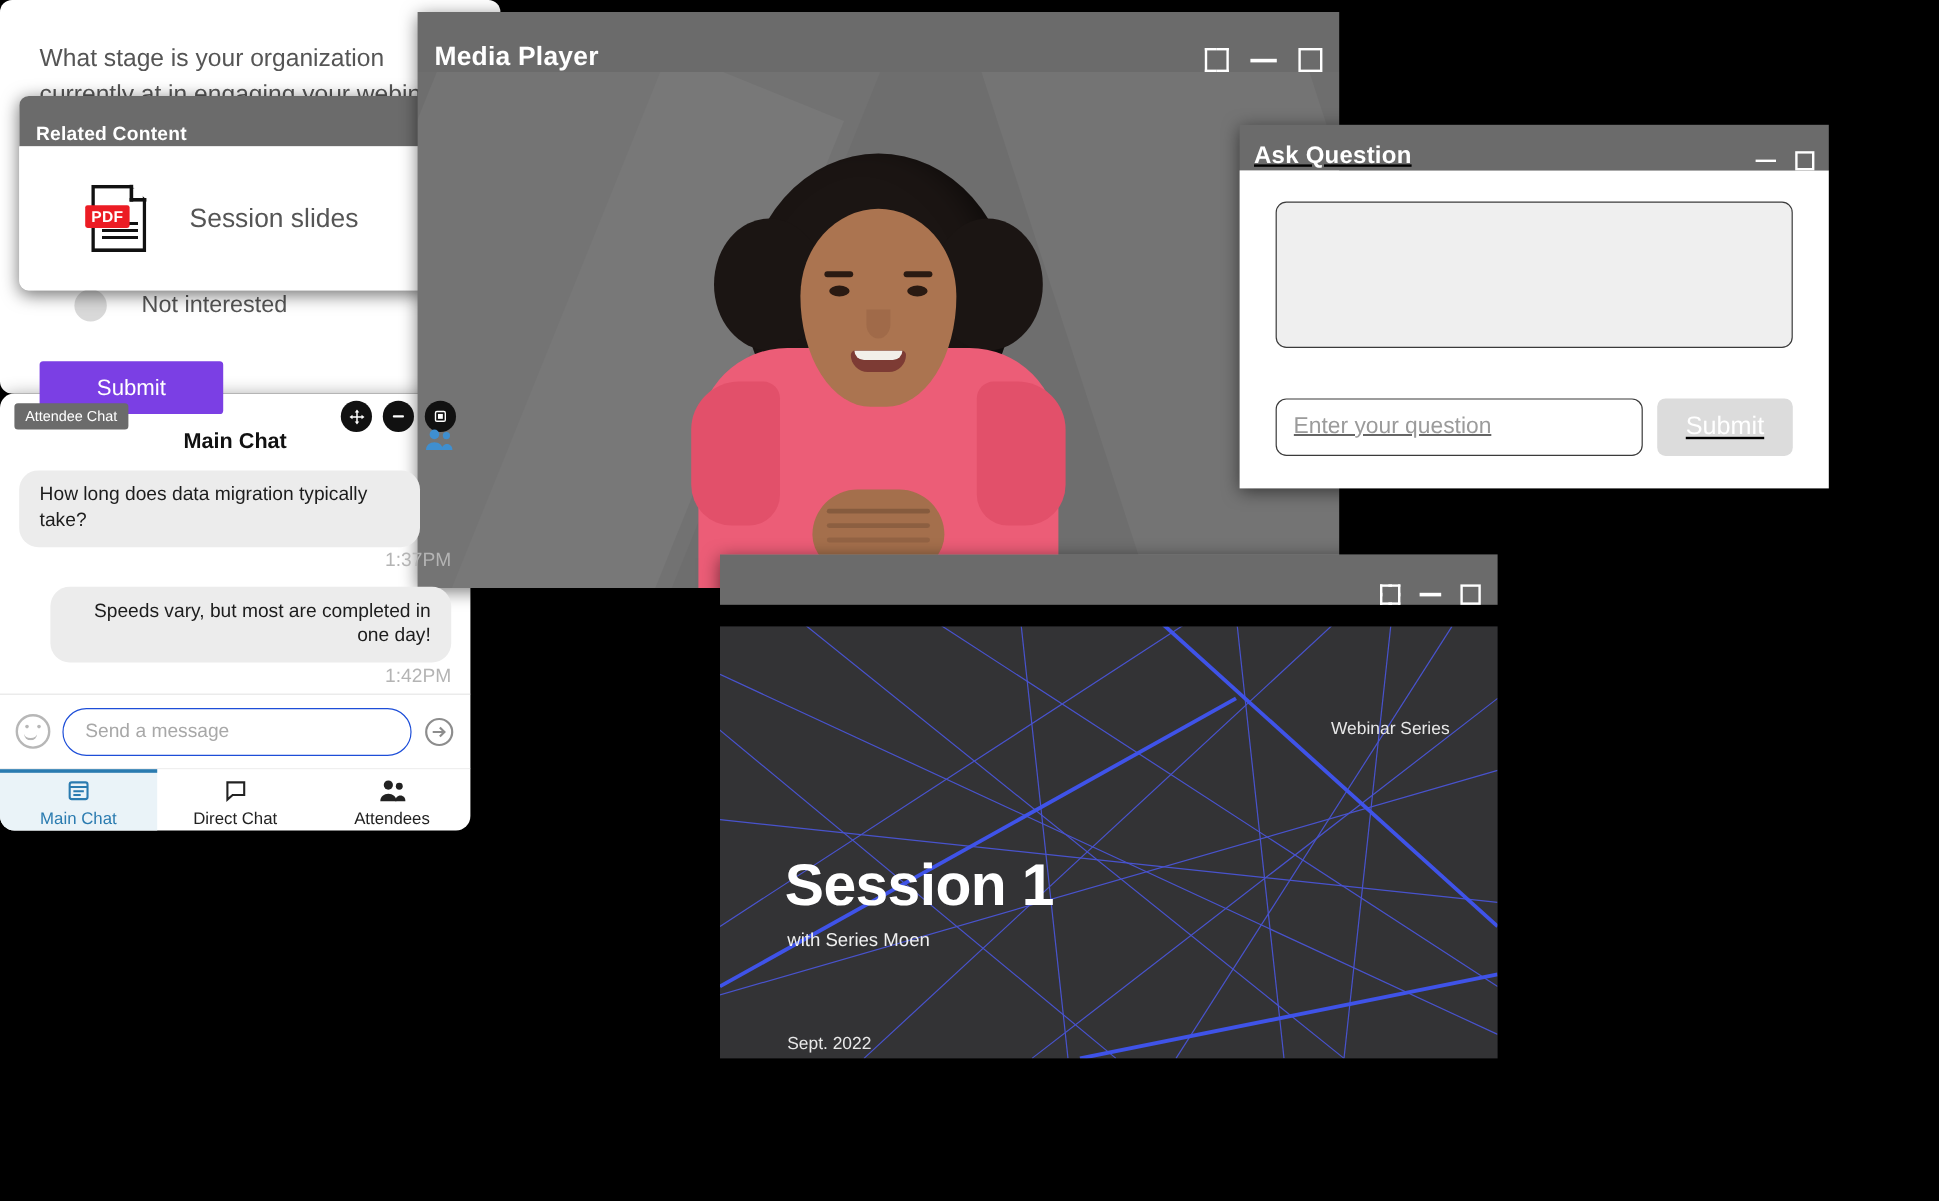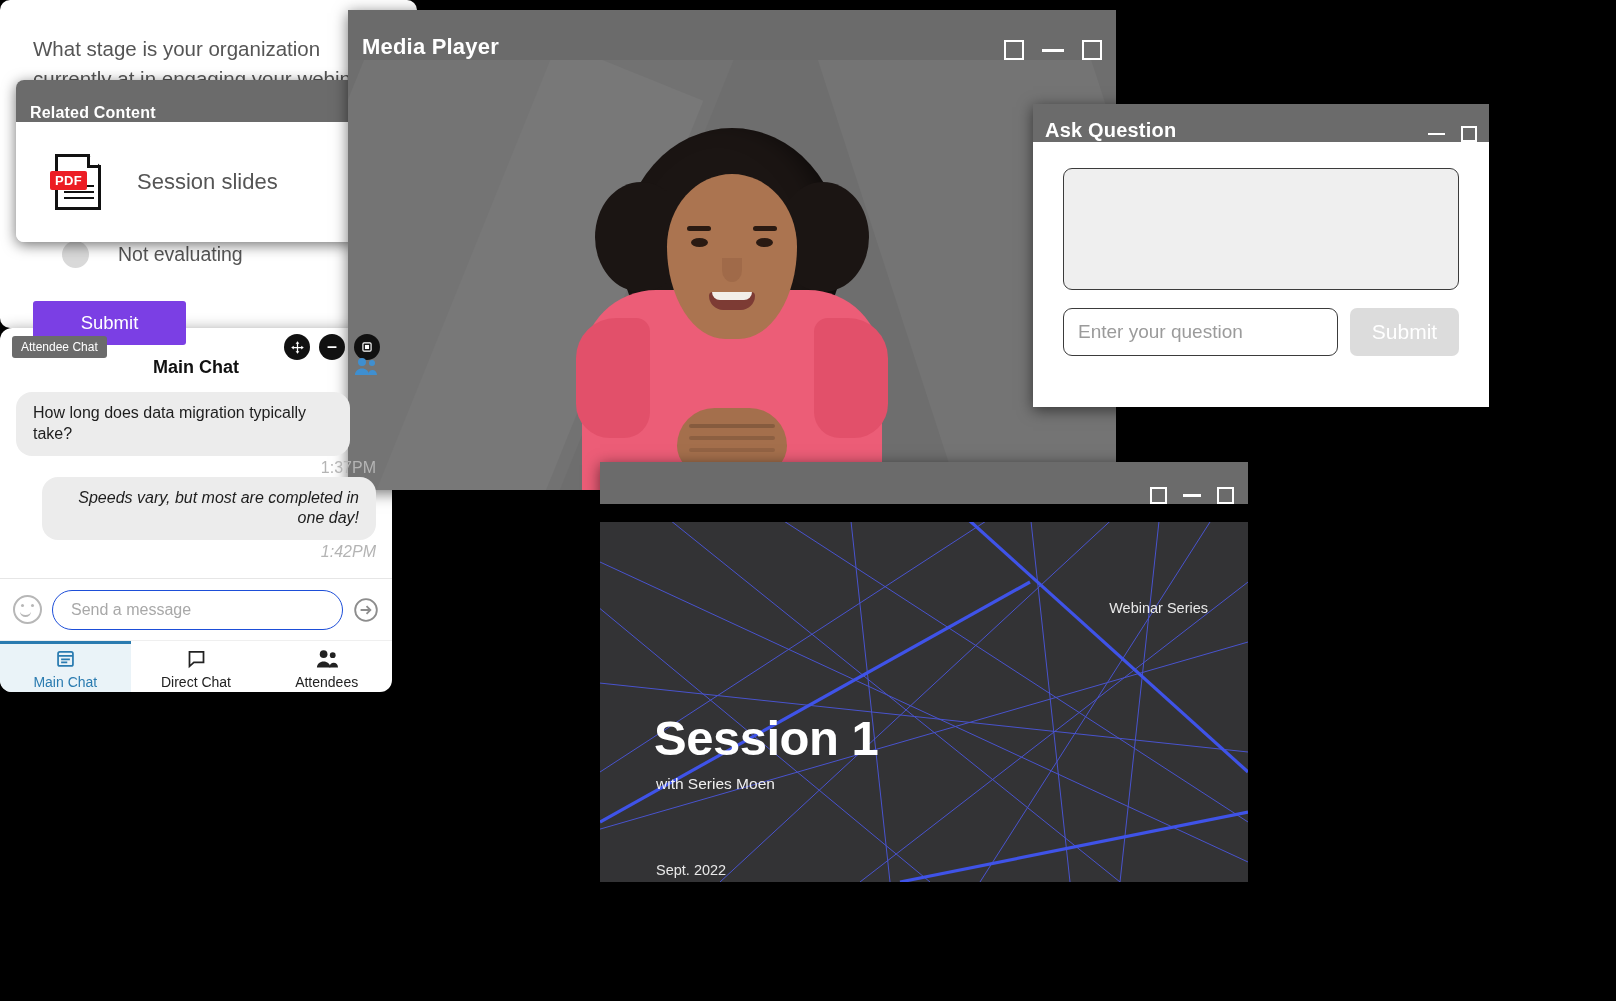--- a/index.html
+++ b/index.html
@@ -18,21 +18,21 @@
   .ic-expand i:nth-child(2){top:0;right:0;border-left:0;border-bottom:0;}
   .ic-expand i:nth-child(3){bottom:0;left:0;border-right:0;border-top:0;}
   .ic-expand i:nth-child(4){bottom:0;right:0;border-left:0;border-top:0;}
   .ic-min{width:22px;height:3px;background:#fff;display:inline-block;}
   .ic-max{width:20px;height:20px;border:2.5px solid #fff;display:inline-block;box-sizing:border-box;}
 
   
   #related{left:16px;top:80px;width:340px;height:162px;border-radius:8px 8px 8px 8px;overflow:hidden;}
   #related .titlebar{height:42px;}
   #related .titlebar .title{font-size:16px;}
-  #related .body{background:#fff;height:120px;display:flex;align-items:center;padding-left:39px;box-sizing:border-box;}
+  #related .body{background:#fff;height:120px;display:flex;align-items:center;padding-left:60px;box-sizing:border-box;}
   .pdf-ico{width:46px;height:56px;position:relative;flex:none;}
   .pdf-ico .page{position:absolute;inset:0;border:3px solid #111;background:#fff;box-sizing:border-box;
                  clip-path:polygon(0 0,70% 0,100% 22%,100% 100%,0 100%);}
   .pdf-ico .fold{position:absolute;right:0;top:0;width:14px;height:14px;border-left:3px solid #111;border-bottom:3px solid #111;box-sizing:border-box;}
   .pdf-ico .lines{position:absolute;left:9px;right:7px;bottom:7px;height:18px;
                   background:repeating-linear-gradient(#111 0 2.5px,#fff 2.5px 6px);}
   .pdf-ico .tag{position:absolute;left:-5px;top:17px;background:#ec1c24;color:#fff;
                 font-size:13px;font-weight:700;padding:2px 5px;border-radius:2px;letter-spacing:.3px;}
   .rc-label{margin-left:36px;font-size:22px;color:#555;}
 
@@ -66,29 +66,29 @@
   .shirt:before{content:"";position:absolute;left:50%;transform:translateX(-50%);top:-4px;
          width:82px;height:40px;background:#9a6849;border-radius:0 0 44px 44px;}
   .sleeveL{position:absolute;left:-6px;bottom:52px;width:74px;height:120px;background:#e2506a;border-radius:40px 14px 26px 34px;}
   .sleeveR{position:absolute;right:-6px;bottom:52px;width:74px;height:120px;background:#e2506a;border-radius:14px 40px 34px 26px;}
   .hands{position:absolute;left:50%;transform:translateX(-50%);bottom:16px;width:110px;height:66px;
          background:#a46f4c;border-radius:40px 40px 30px 30px;}
   .hands:after{content:"";position:absolute;left:12px;top:16px;width:86px;height:4px;background:rgba(0,0,0,.18);border-radius:3px;
                box-shadow:0 12px 0 rgba(0,0,0,.14),0 24px 0 rgba(0,0,0,.10);}
 
   
-  #ask{left:1033px;top:104px;width:456px;height:303px;}
+  #ask{left:1033px;top:104px;width:491px;height:303px;text-decoration:underline;}
   #ask .titlebar{height:38px;padding:0 12px;}
   #ask .titlebar .title{font-size:20px;}
   #ask .tb-ctrls{gap:16px;}
   #ask .ic-min{width:17px;height:2.5px;}
   #ask .ic-max{width:16px;height:16px;border-width:2px;}
   #ask .body{background:#fff;height:265px;box-sizing:border-box;padding:26px 30px;}
   .q-area{height:120px;background:#efefef;border:1.5px solid #3b3b3b;border-radius:9px;}
-  .q-row{display:flex;gap:12px;margin-top:18px;}
+  .q-row{display:flex;gap:12px;margin-top:42px;}
   .q-input{flex:1;height:48px;border:1.5px solid #3b3b3b;border-radius:9px;background:#fff;
            font-size:19px;color:#8c8c8c;padding:0 14px;box-sizing:border-box;outline:none;
            font-family:inherit;}
   .q-input::placeholder{color:#9b9b9b;}
   .q-submit{width:113px;height:48px;background:#dcdcdc;color:#fff;border:0;border-radius:7px;
             font-size:21px;font-family:inherit;cursor:pointer;}
 
   
   #poll{left:101px;top:415px;width:417px;height:328px;background:#fff;border-radius:10px;
         box-shadow:0 3px 16px rgba(0,0,0,.45);padding:34px 33px;box-sizing:border-box;}
@@ -124,21 +124,21 @@
   .cbtn{width:26px;height:26px;border-radius:50%;background:#111;display:flex;align-items:center;
         justify-content:center;cursor:pointer;}
   .cbtn svg{display:block;}
   .chat-head{position:relative;height:60px;}
   .chat-title{position:absolute;left:0;right:0;top:29px;text-align:center;font-size:18px;font-weight:700;color:#111;}
   .people-ico{position:absolute;right:14px;top:28px;cursor:pointer;}
   .chat-msgs{height:186px;padding:0 16px;box-sizing:border-box;position:relative;}
   .bubble{background:#ececec;border-radius:16px;padding:11px 17px;font-size:16px;color:#1d1d1d;
           display:inline-block;max-width:300px;line-height:1.3;}
   .m-left{margin-top:4px;}
-  .m-right{margin-top:0;text-align:right;font-style:italic;}
+  .m-right{margin-top:12px;text-align:right;}
   .m-right .bubble{text-align:right;}
   .ts{font-size:16px;color:#b4b4b4;text-align:right;margin-top:3px;}
   .chat-input-row{border-top:1px solid #e6e6e6;height:62px;display:flex;align-items:center;padding:0 13px;box-sizing:border-box;gap:10px;}
   .emoji{width:25px;height:25px;border-radius:50%;border:2px solid #b7b7b7;position:relative;flex:none;cursor:pointer;}
   .emoji i{position:absolute;width:3px;height:3px;background:#b7b7b7;border-radius:50%;top:7px;}
   .emoji i.l{left:6px;} .emoji i.r{right:6px;}
   .emoji:after{content:"";position:absolute;left:5px;top:12px;width:11px;height:6px;border-bottom:2px solid #b7b7b7;border-radius:0 0 9px 9px;}
   .msg-input{flex:1;height:40px;border:1px solid #1d4ed8;border-radius:20px;padding:0 18px;
              font-size:16px;color:#a8a8a8;box-sizing:border-box;outline:none;font-family:inherit;}
   .msg-input::placeholder{color:#a8a8a8;}
@@ -228,21 +228,21 @@
     <div class="poll-opt">
       <span class="radio"></span>
       <span>Engaging well</span>
     </div>
     <div class="poll-opt">
       <span class="radio sel"></span>
       <span>Currently evaluating</span>
     </div>
     <div class="poll-opt">
       <span class="radio"></span>
-      <span>Not evaluating</span>
+      <span>Not interested</span>
     </div>
   </div>
   <button class="poll-submit">Submit</button>
 </div>
 
 <div class="win" id="slide">
   <div class="titlebar">
     <div class="tb-ctrls">
       <span class="ic-expand">
           <i></i>

